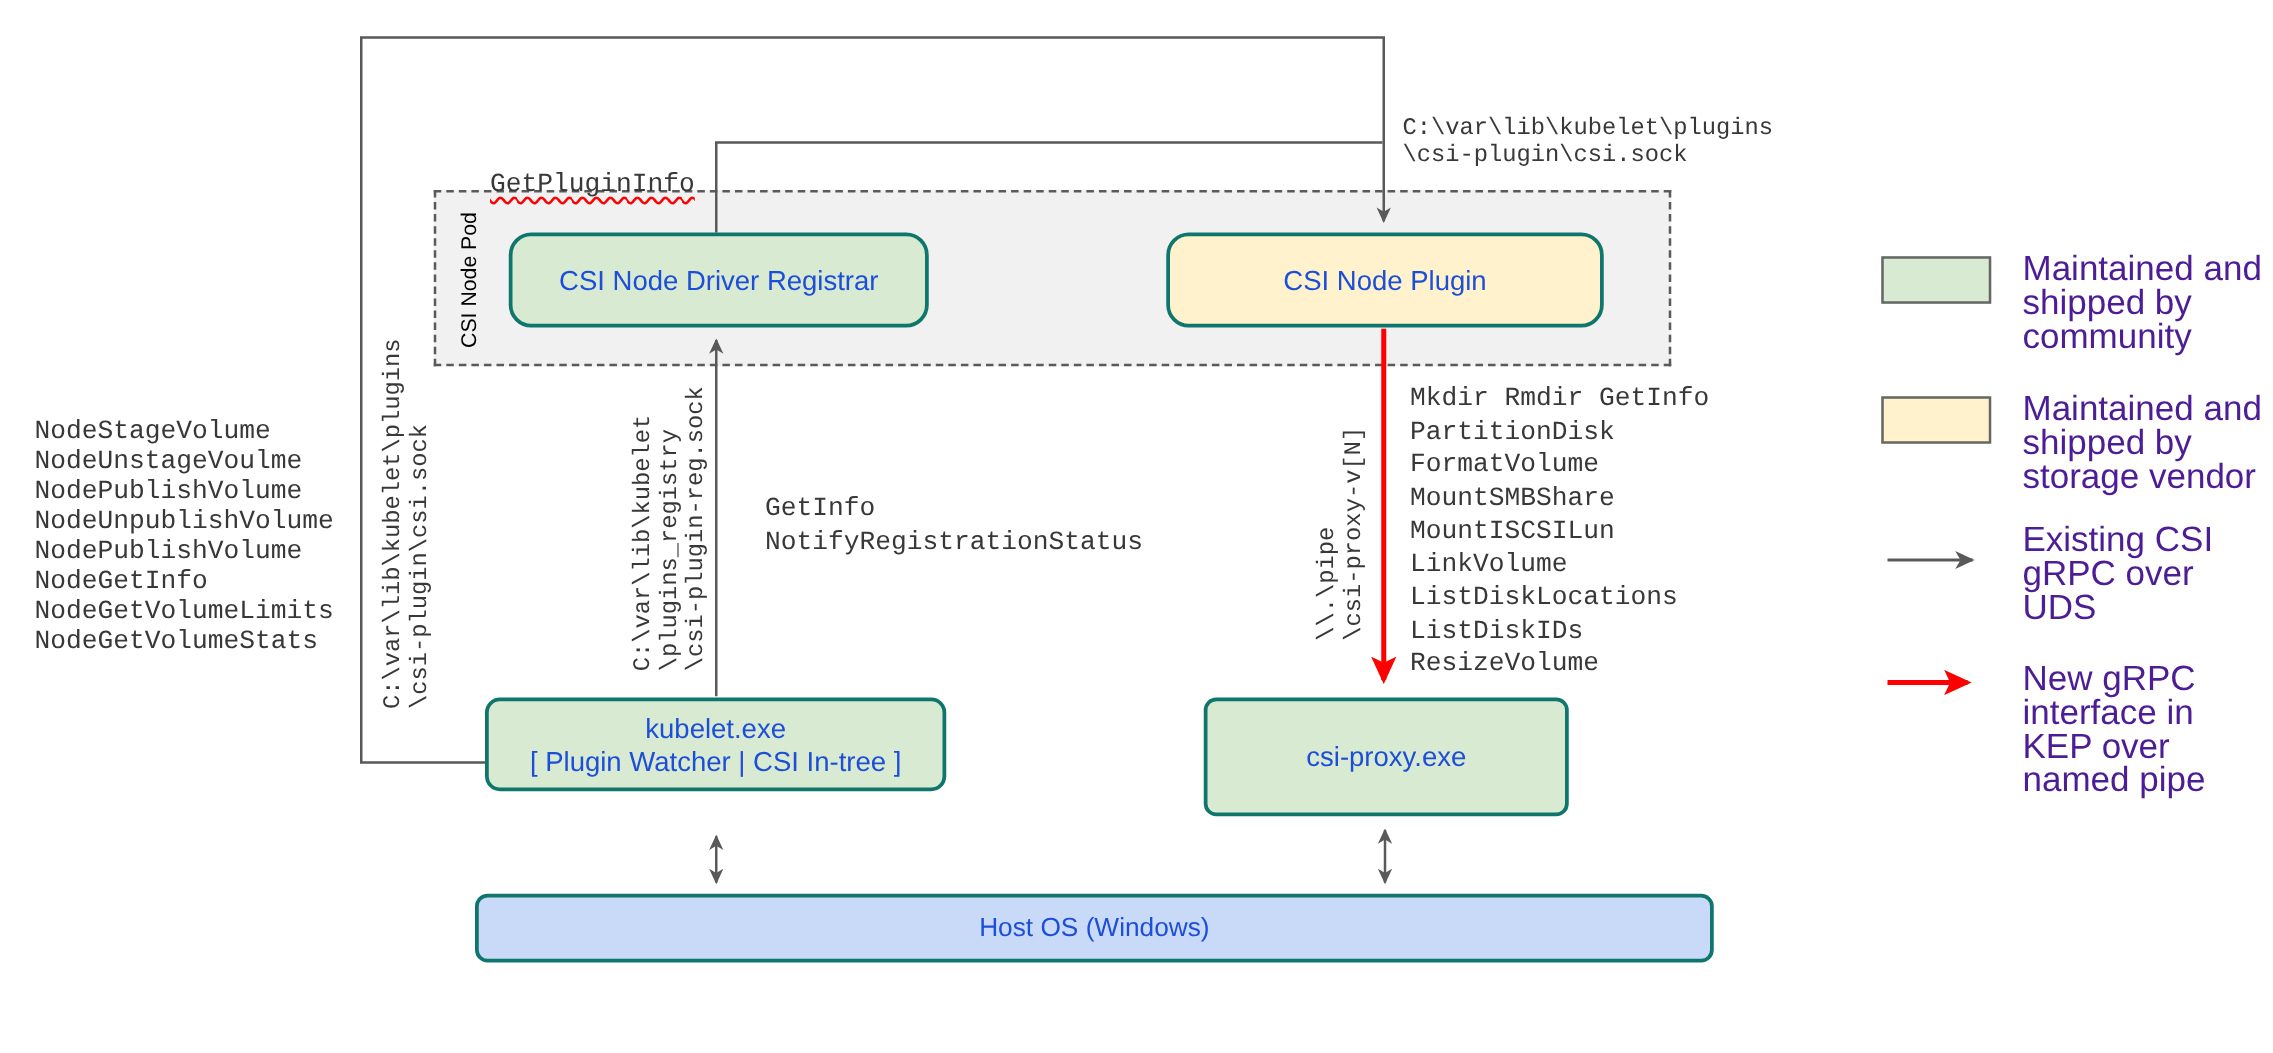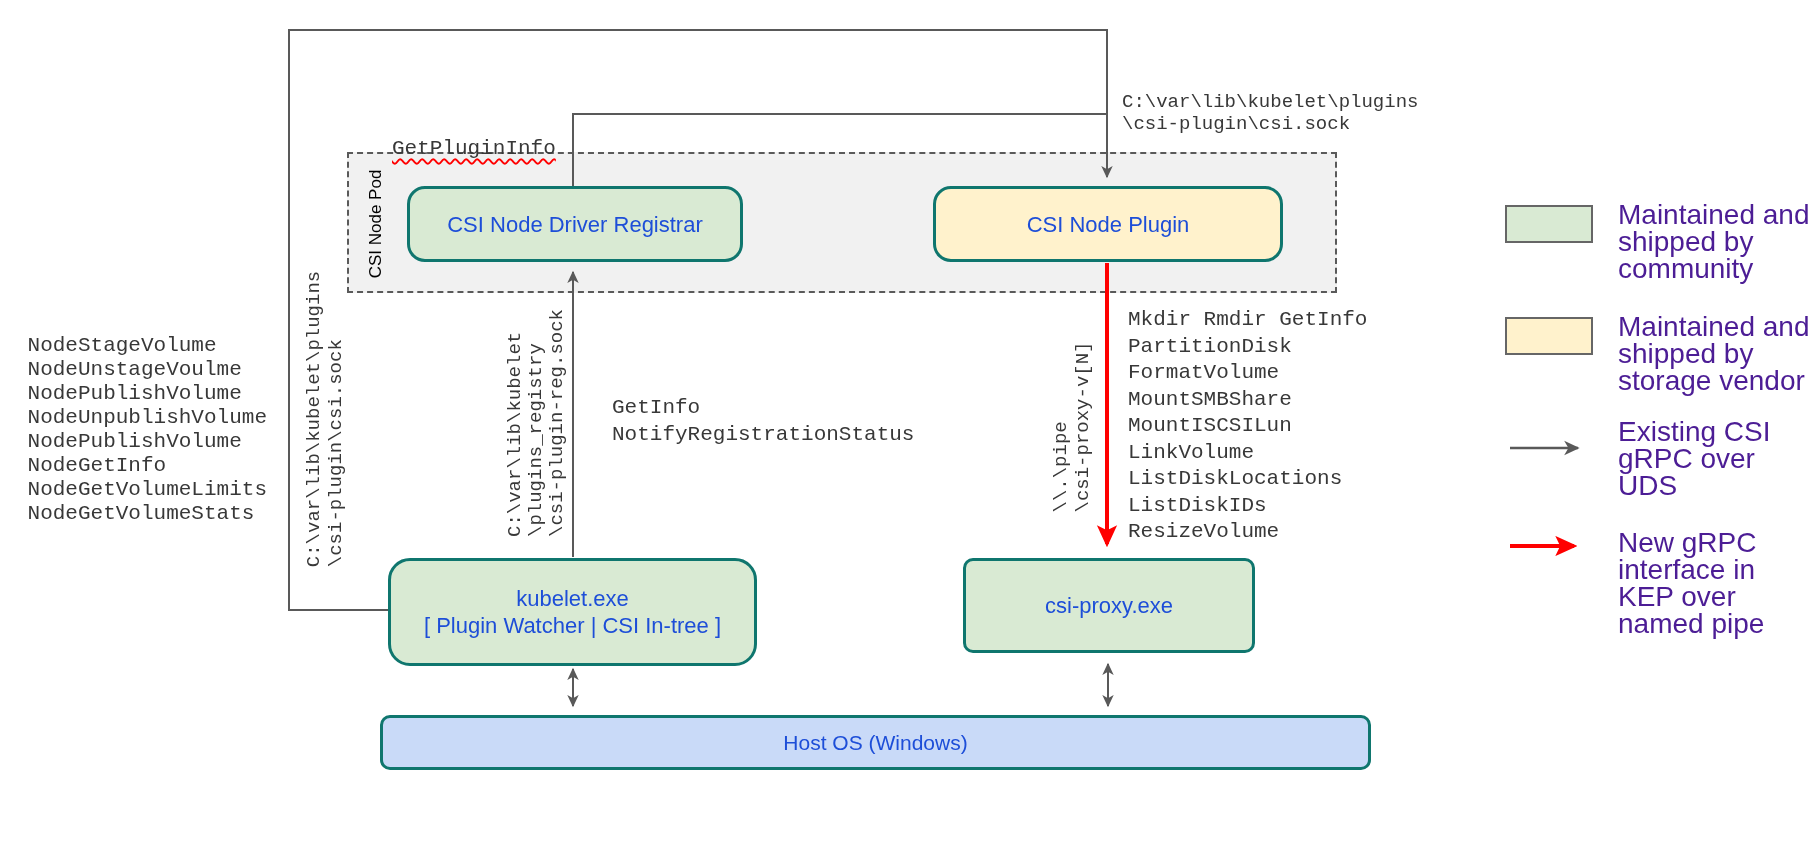--- a/index.html
+++ b/index.html
@@ -67,21 +67,21 @@
   </svg>
 
   <div class="box" style="left:407px;top:186px;width:336px;height:76px;background:#d9ead3;">
     <span>CSI Node Driver Registrar</span>
   </div>
 
   <div class="box" style="left:933px;top:186px;width:350px;height:76px;background:#fff2cc;">
     <span>CSI Node Plugin</span>
   </div>
 
-  <div class="box" style="left:388px;top:558px;width:369px;height:108px;background:#d9ead3;border-radius:22px;">
+  <div class="box" style="left:388px;top:558px;width:369px;height:75px;background:#d9ead3;border-radius:12px;">
     <span>kubelet.exe
 [ Plugin Watcher | CSI In-tree ]</span>
   </div>
 
   <div class="box" style="left:963px;top:558px;width:292px;height:95px;background:#d9ead3;border-radius:10px;">
     <span>csi-proxy.exe</span>
   </div>
 
   <div class="box" style="left:360px;top:715px;width:991px;height:55px;background:#c9daf8;border-radius:10px;font-size:21px;margin-left:20px;">
     <span>Host OS (Windows)</span>

